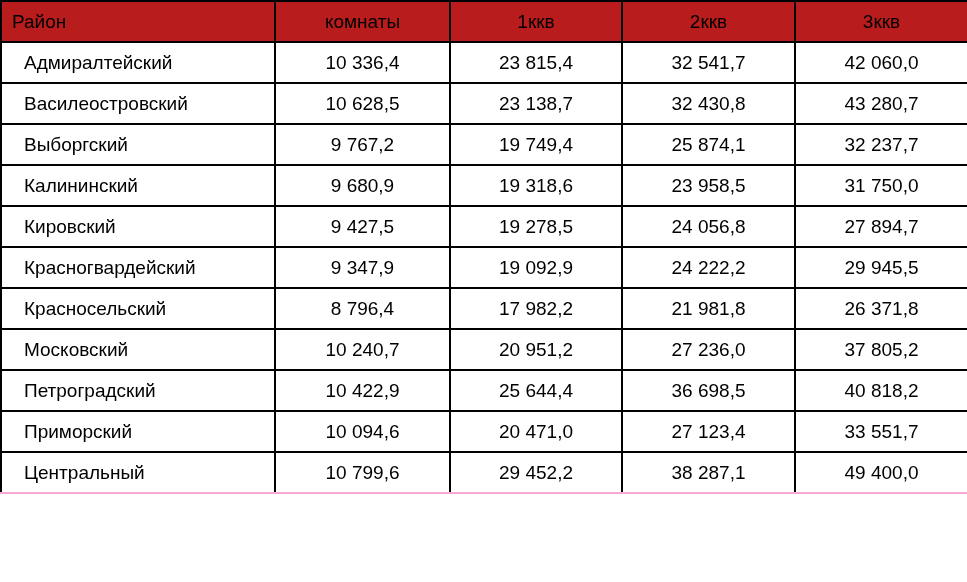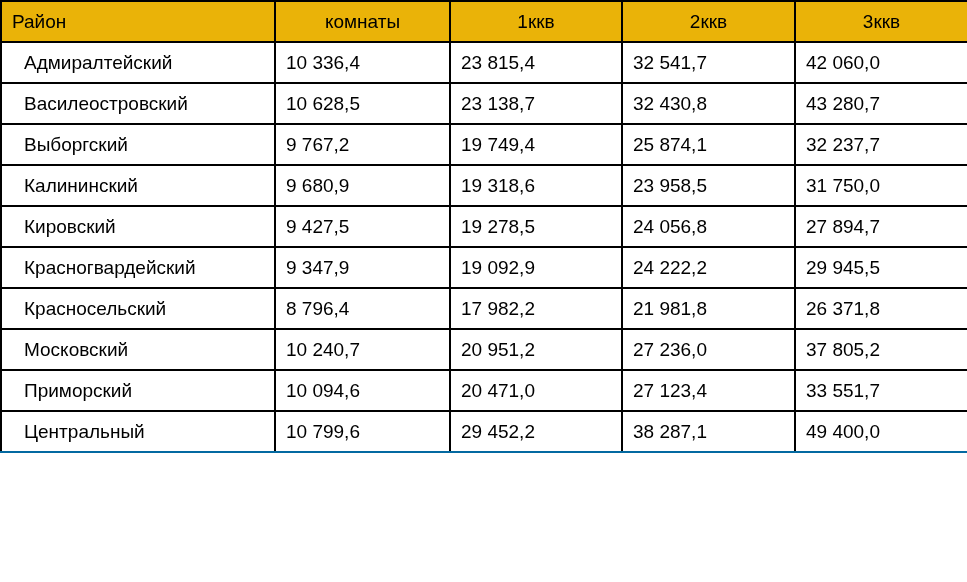--- a/index.html
+++ b/index.html
@@ -34,39 +34,40 @@
   table.price-table td {
     border: 2px solid #000000;
     height: 41px;
     font-size: 19px;
     padding: 0 10px;
     box-sizing: border-box;
     white-space: nowrap;
     overflow: hidden;
   }
   table.price-table thead th {
-    background: #eab308;
+    background: #b91c1c;
     font-weight: normal;
     font-size: 19px;
   }
   table.price-table thead th.head-district {
     text-align: left;
     padding-left: 10px;
   }
   table.price-table thead th.head-num {
     text-align: center;
   }
   table.price-table td.district {
     text-align: left;
     padding-left: 22px;
   }
   table.price-table td.num {
+    text-align: center;
   }
   table.price-table tbody tr:last-child td {
-    border-bottom: 2px solid #0369a1;
+    border-bottom: 2px solid #f9a8d4;
   }
 </style>
 </head>
 <body>
 
 <div class="table-wrap">
   <table class="price-table">
     <colgroup>
       <col class="c0">
         <col class="c1">
@@ -134,20 +135,27 @@
         <td class="num">26 371,8</td>
       </tr>
       <tr>
         <td class="district">Московский</td>
         <td class="num">10 240,7</td>
         <td class="num">20 951,2</td>
         <td class="num">27 236,0</td>
         <td class="num">37 805,2</td>
       </tr>
       <tr>
+        <td class="district">Петроградский</td>
+        <td class="num">10 422,9</td>
+        <td class="num">25 644,4</td>
+        <td class="num">36 698,5</td>
+        <td class="num">40 818,2</td>
+      </tr>
+      <tr>
         <td class="district">Приморский</td>
         <td class="num">10 094,6</td>
         <td class="num">20 471,0</td>
         <td class="num">27 123,4</td>
         <td class="num">33 551,7</td>
       </tr>
       <tr>
         <td class="district">Центральный</td>
         <td class="num">10 799,6</td>
         <td class="num">29 452,2</td>

